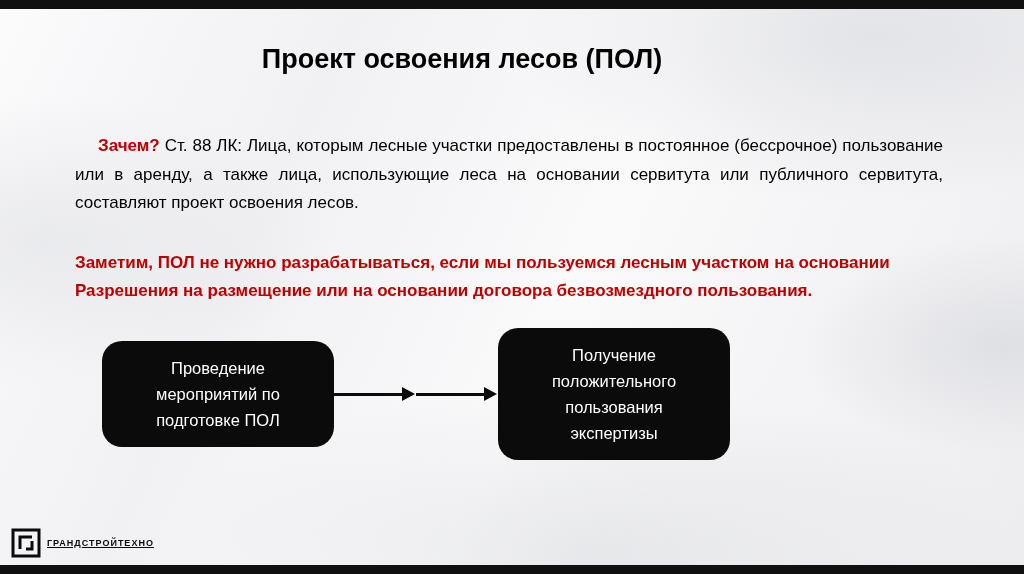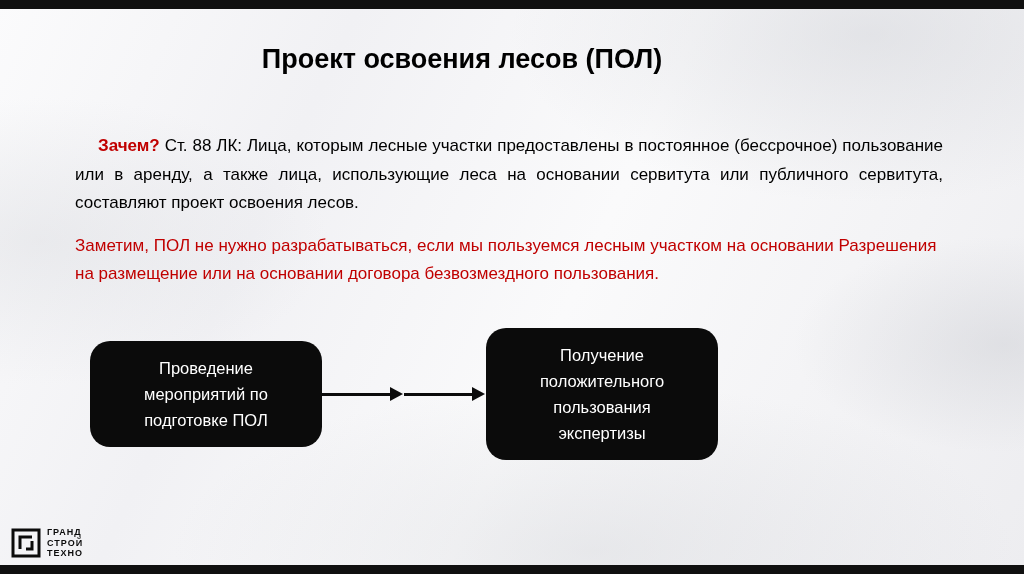--- a/index.html
+++ b/index.html
@@ -45,27 +45,28 @@
     width: 868px;
     font-size: 17px;
     line-height: 28.5px;
     color: #000000;
     text-align: justify;
   }
   .lead-red {
     font-weight: bold;
   }
   .note {
-    margin-top: 14px;
+    margin-top: 31px;
     text-align: left;
+    font-weight: bold;
   }
   .flow {
     position: absolute;
     top: 328px;
-    left: 0;
+    left: 12px;
     width: 808px;
     display: flex;
     justify-content: center;
     align-items: center;
   }
   .flow-box {
     width: 232px;
     min-height: 92px;
     background: #0b0b0b;
     color: #ffffff;
@@ -101,26 +102,27 @@
     position: absolute;
     left: 10px;
     bottom: 15px;
     display: flex;
     align-items: center;
     gap: 5px;
   }
   .logo-icon { width: 32px; height: 32px; }
   .logo-text {
     display: flex;
-    flex-direction: column;
+    flex-direction: row;
     font-size: 9px;
     font-weight: bold;
     letter-spacing: 1px;
     line-height: 10.5px;
     color: #0b0b0b;
+    text-decoration: underline;
   }
 </style>
 </head>
 <body>
 
 <div class="slide">
 
   <div class="bar top"></div>
 
   <h1 class="title">Проект освоения лесов (ПОЛ)</h1>

